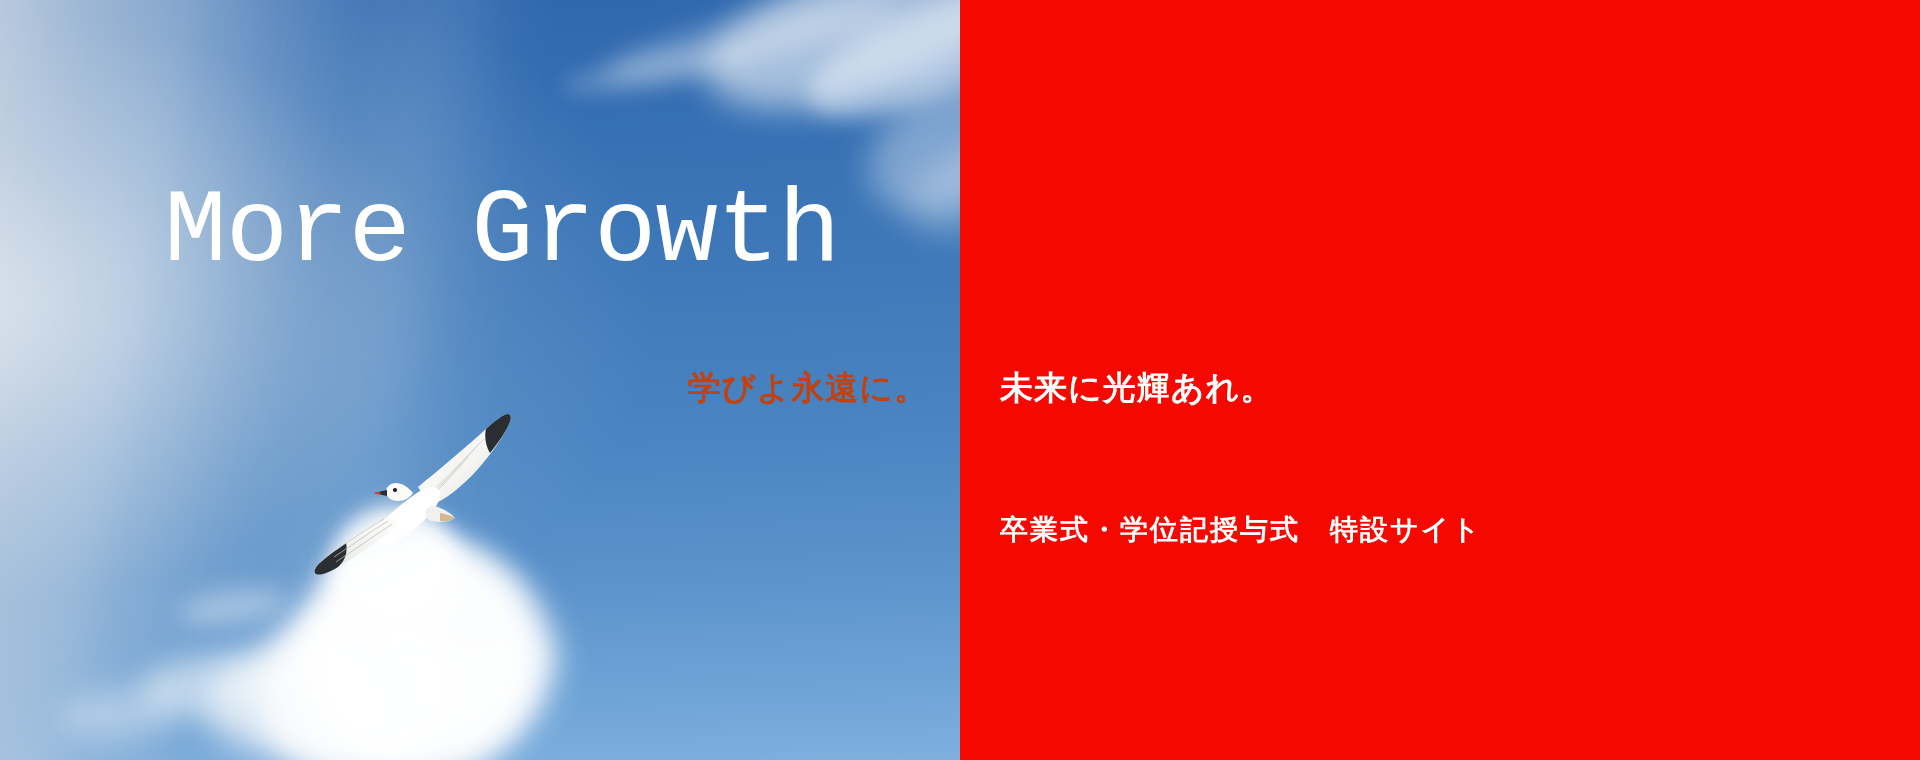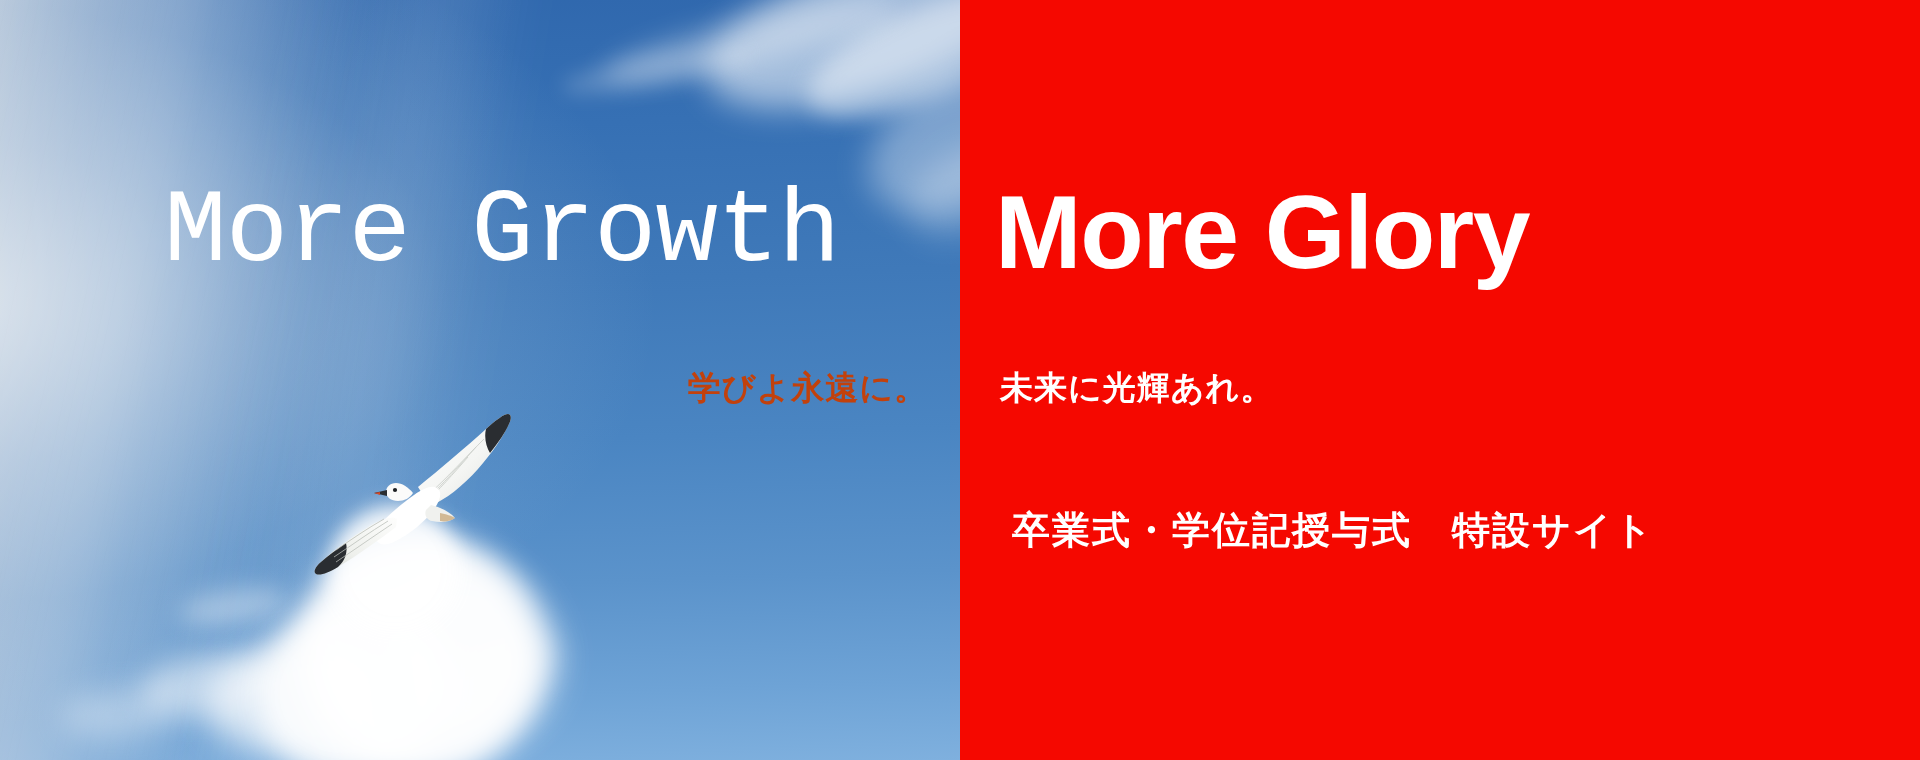--- a/index.html
+++ b/index.html
@@ -173,27 +173,26 @@
     font-weight:700;
     line-height:44px;
     letter-spacing:1px;
     white-space:nowrap;
     font-family:Liberation Serif, serif;
   }
   .site-line {
     position:absolute;
     left:1000px; top:503px;
     color:#ffffff;
-    font-size:38px;
+    font-size:28px;
     font-weight:700;
     line-height:54px;
     letter-spacing:2px;
     white-space:pre;
     font-family:"DejaVu Sans", sans-serif;
-    margin-left:12px;
   }
 </style>
 </head>
 <body>
 
 <div class="banner">
 
   <div class="sky-panel">
     <div class="sky-base"></div>
     <div class="sky-haze"></div>
@@ -273,21 +272,20 @@
                  C150,127 141,128 132,126 C127,125 124,120 126,115 Z" fill="#f0f1ee"></path>
         <path d="M140,118 C146,119 152,121 155,123 C151,126 145,127 140,126 Z" fill="#b98a4c" opacity=".55"></path>
       </svg>
     </div>
   </div>
 
   <div class="red-panel"></div>
 
   <div class="headline-row">
     <div class="headline-left">More Growth</div>
-    <div class="headline-right">More Glory</div>
   </div>
 
   <div class="sub-left">学びよ永遠に。</div>
 
   <div class="sub-right">未来に光輝あれ。</div>
 
   <div class="site-line">卒業式・学位記授与式　特設サイト</div>
 
 </div>
 

